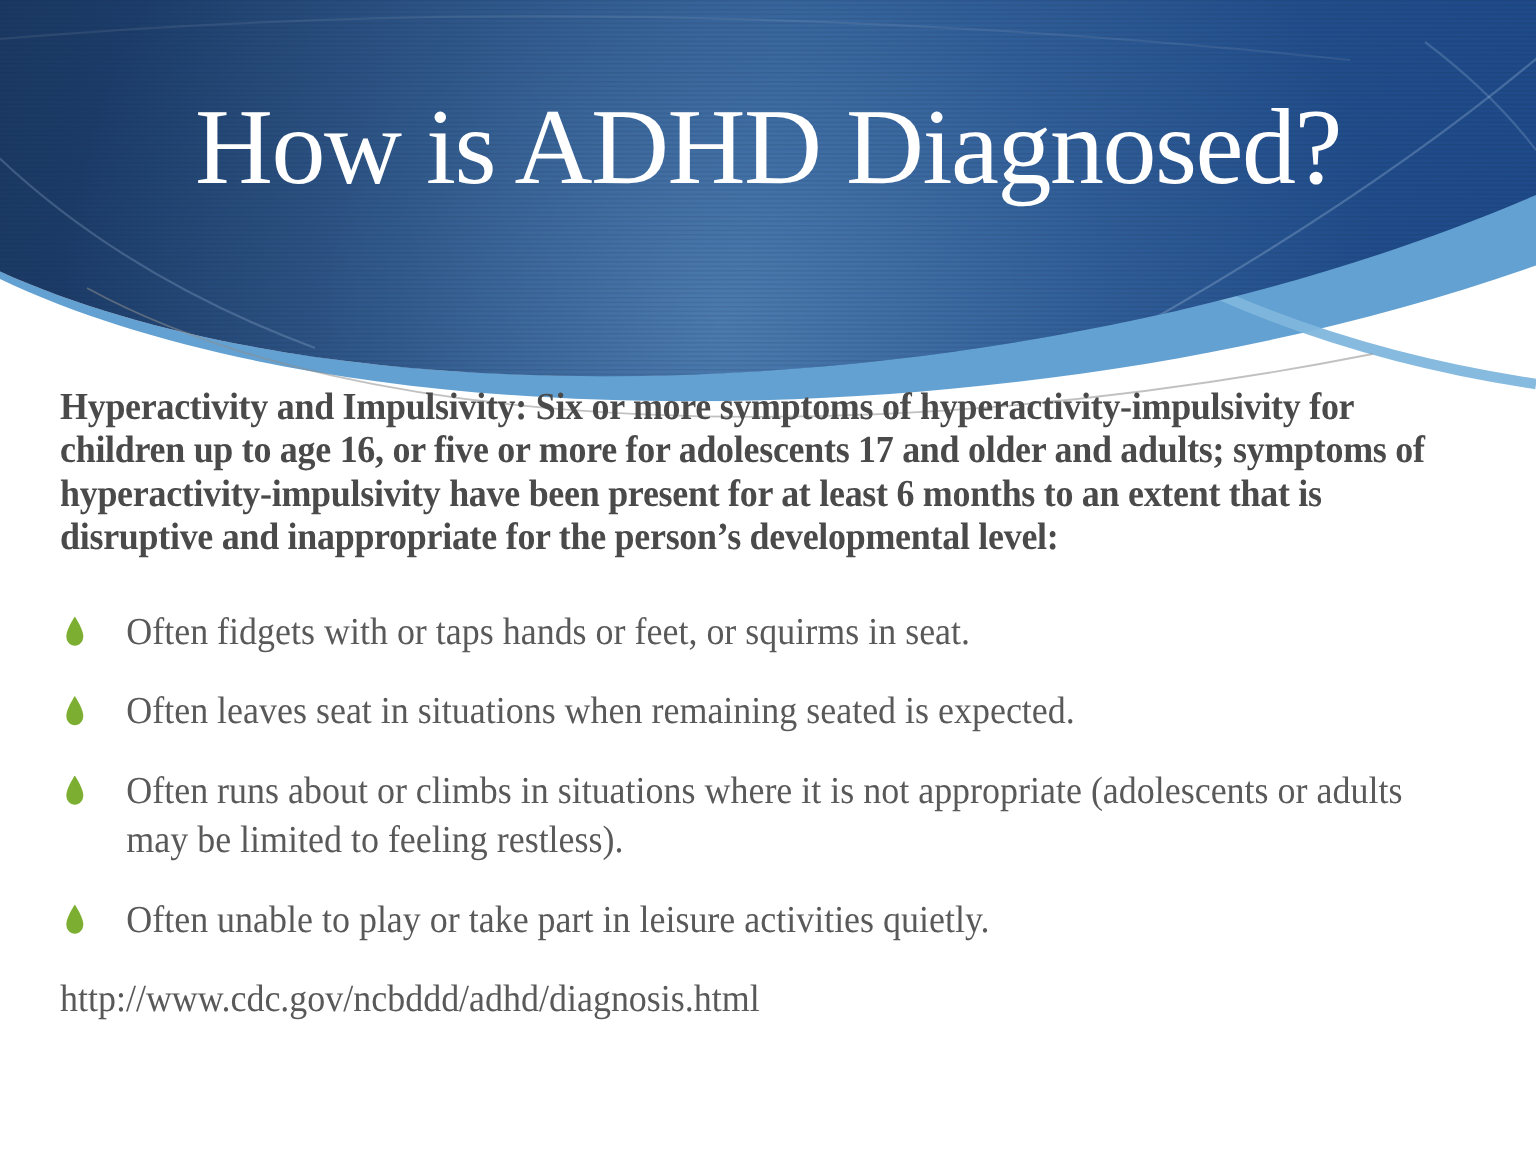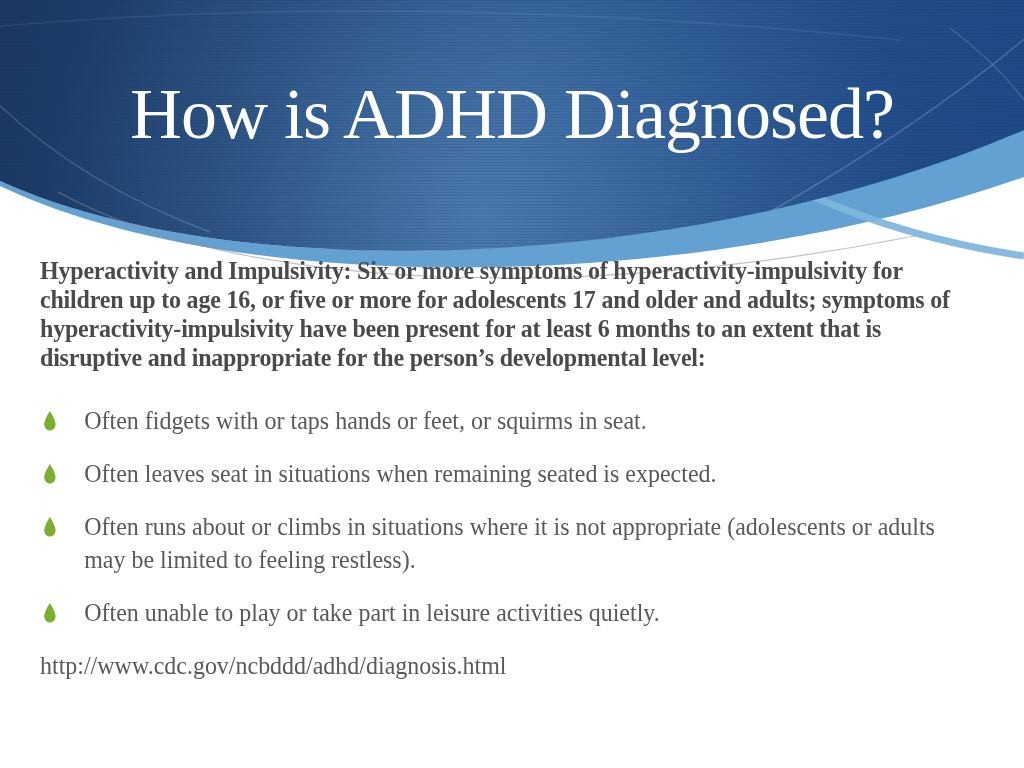--- a/index.html
+++ b/index.html
@@ -5,21 +5,20 @@
   html,body{margin:0;padding:0;background:#2b2b2b;}
   .slide{
     position:relative;width:1024px;height:768px;background:#ffffff;
     overflow:hidden;font-family:"Liberation Serif","DejaVu Serif",serif;
   }
   .header-svg{position:absolute;top:0;left:0;display:block;}
   .title{
     position:absolute;top:60px;left:0;width:1024px;text-align:center;
     color:#ffffff;font-size:72px;line-height:76px;letter-spacing:-1px;
     white-space:nowrap;
-    margin-top:16px;
   }
   .body{
     position:absolute;left:40px;top:256px;width:985px;
     transform:scaleX(.94);transform-origin:0 0;
   }
   .intro{
     margin:0 0 32px 0;font-weight:bold;font-size:25.5px;line-height:29px;
     letter-spacing:-.2px;color:#4a4a4a;
   }
   .bullet-list{list-style:none;margin:0;padding:0;}

